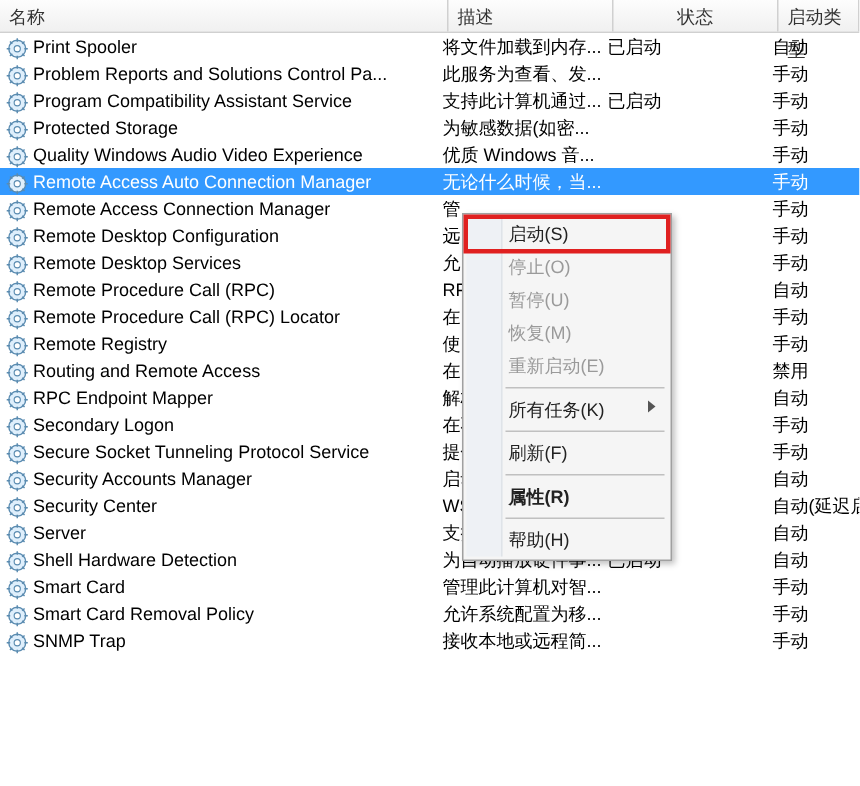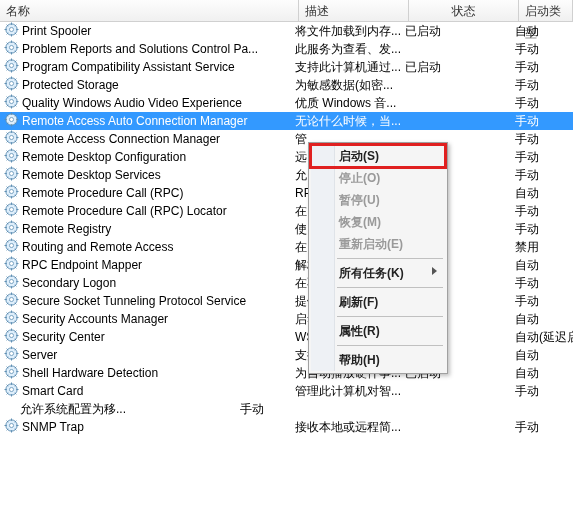--- a/index.html
+++ b/index.html
@@ -34,42 +34,41 @@
       display: flex;
       height: 18px;
       line-height: 18px;
       align-items: center;
     }
     .row.selected {
       background: #3399ff;
       color: #fff;
     }
     .row .cell { overflow: hidden; white-space: nowrap; padding-right: 4px; }
-    .row .c-name { width: 275px; display: flex; align-items: flex-start; }
+    .row .c-name { width: 275px; display: flex; align-items: flex-end; }
     .row .c-desc { width: 110px; margin-left: 20px; }
     .row .c-status { width: 110px; }
     .row .c-startup { flex: 1; }
     .gear-icon {
       width: 15px;
       height: 15px;
       display: inline-block;
       margin: 0 3px 0 4px;
       flex-shrink: 0;
     }
     .gear-icon svg { width: 15px; height: 15px; display: block; }
     .context-menu {
       position: absolute;
       left: 308px;
       top: 142px;
       width: 140px;
       background: #f5f5f5;
       border: 1px solid #a0a0a0;
       box-shadow: 2px 2px 4px rgba(0,0,0,0.25);
       padding: 2px;
-      font-weight: bold;
     }
     .menu-item {
       height: 22px;
       line-height: 22px;
       padding-left: 28px;
       position: relative;
       color: #222;
     }
     .menu-item.disabled { color: #9a9a9a; }
     .menu-item.highlight {
@@ -609,20 +608,39 @@
             </g>
           </svg>
         </span>
         <span>Smart Card</span>
       </div>
       <div class="cell c-desc">管理此计算机对智...</div>
       <div class="cell c-status"></div>
       <div class="cell c-startup">手动</div>
     </div>
     <div class="row">
+      <div class="cell c-name">
+        <span class="gear-icon">
+          <svg viewBox="0 0 16 16">
+            <circle cx="8" cy="8" r="6" fill="#dfeffc" stroke="#5a8bb0" stroke-width="1"></circle>
+            <circle cx="8" cy="8" r="2.2" fill="#fff" stroke="#5a8bb0" stroke-width="0.8"></circle>
+            <g stroke="#5a8bb0" stroke-width="1">
+              <line x1="8" y1="0.5" x2="8" y2="3"></line>
+              <line x1="8" y1="13" x2="8" y2="15.5"></line>
+              <line x1="0.5" y1="8" x2="3" y2="8"></line>
+              <line x1="13" y1="8" x2="15.5" y2="8"></line>
+              <line x1="2.8" y1="2.8" x2="4.5" y2="4.5"></line>
+              <line x1="11.5" y1="11.5" x2="13.2" y2="13.2"></line>
+              <line x1="2.8" y1="13.2" x2="4.5" y2="11.5"></line>
+              <line x1="11.5" y1="4.5" x2="13.2" y2="2.8"></line>
+            </g>
+          </svg>
+        </span>
+        <span>Smart Card Removal Policy</span>
+      </div>
       <div class="cell c-desc">允许系统配置为移...</div>
       <div class="cell c-status"></div>
       <div class="cell c-startup">手动</div>
     </div>
     <div class="row">
       <div class="cell c-name">
         <span class="gear-icon">
           <svg viewBox="0 0 16 16">
             <circle cx="8" cy="8" r="6" fill="#dfeffc" stroke="#5a8bb0" stroke-width="1"></circle>
             <circle cx="8" cy="8" r="2.2" fill="#fff" stroke="#5a8bb0" stroke-width="0.8"></circle>

